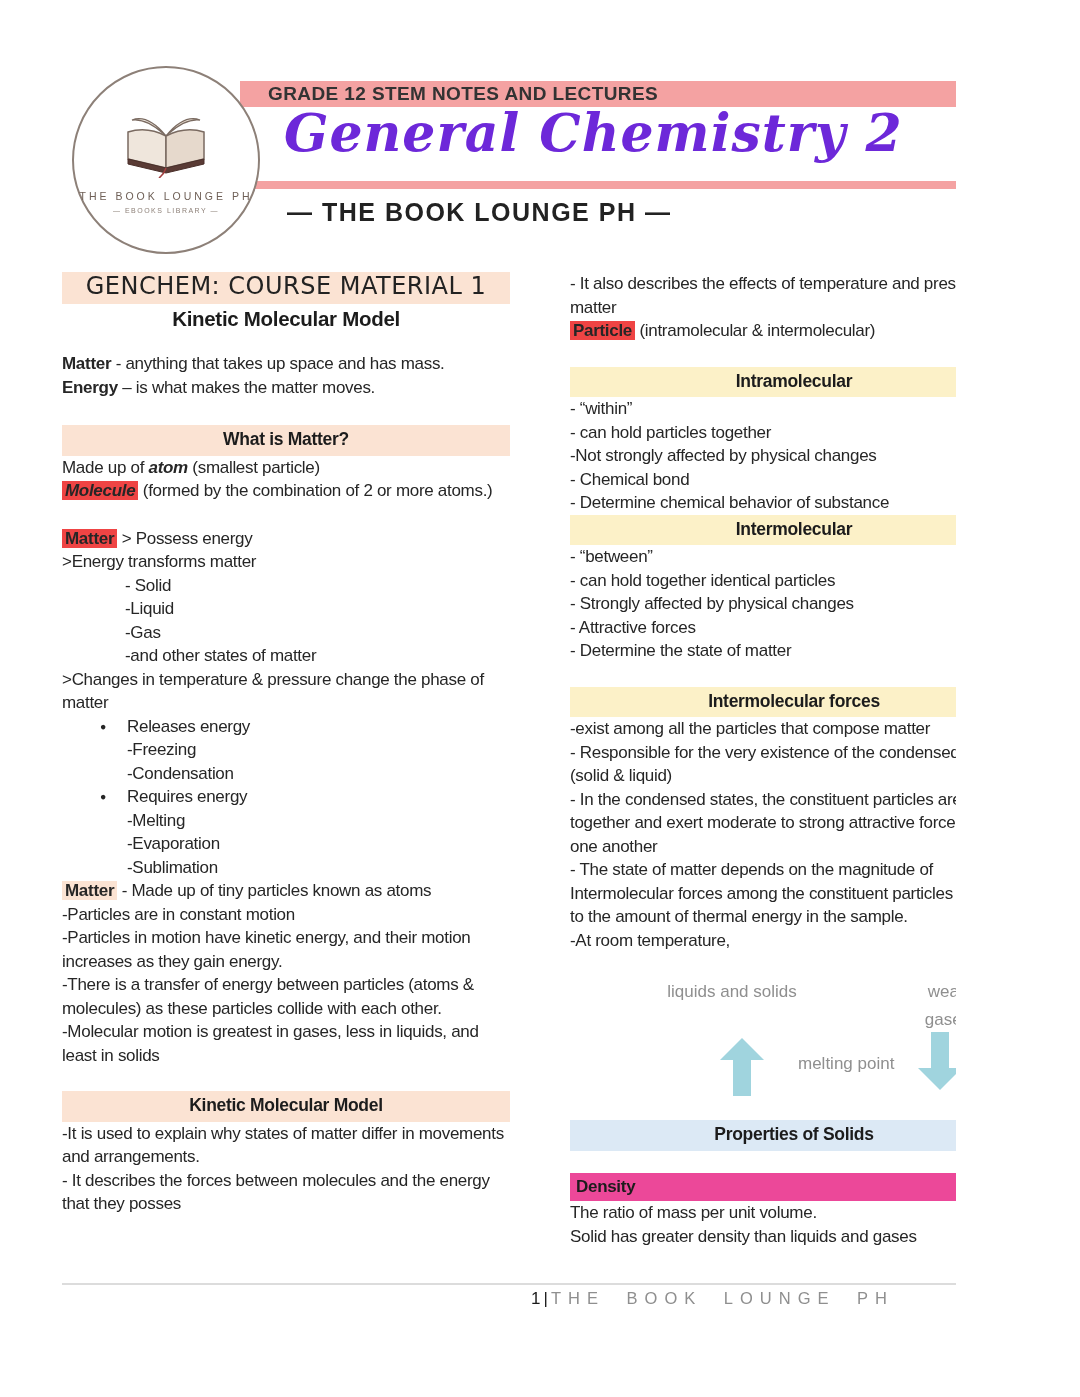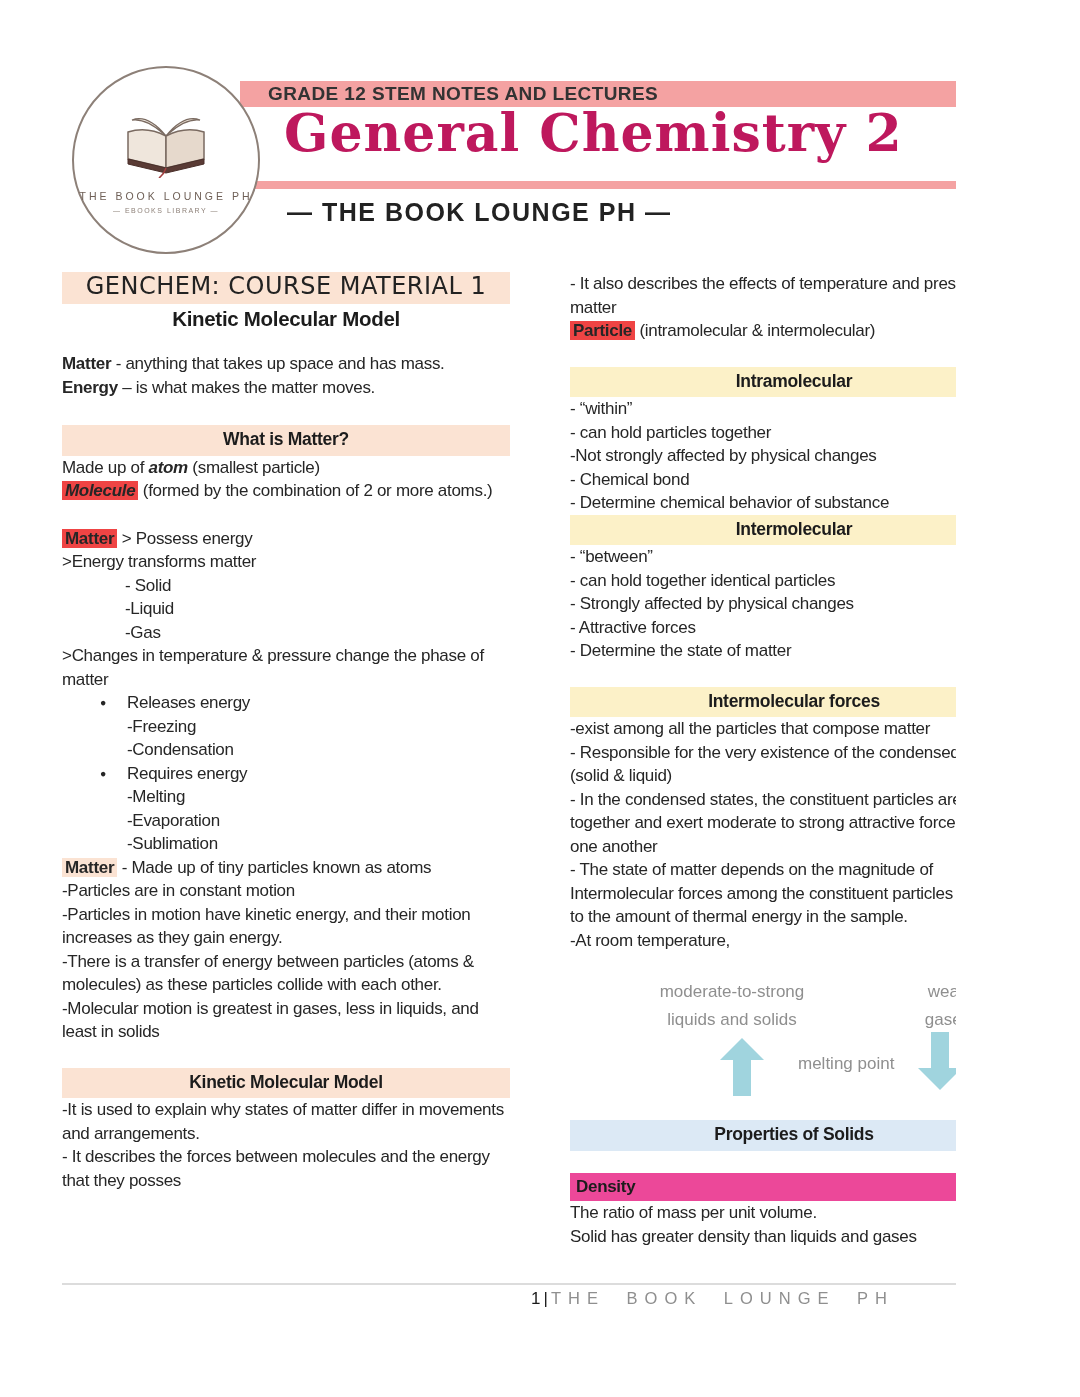--- a/index.html
+++ b/index.html
@@ -12,22 +12,22 @@
   .banner {
     position:absolute; left:240px; top:81px; width:775px; height:26px;
     background:#f4a2a2; z-index:1; display:flex; align-items:center;
   }
   .banner-text {
     padding-left:28px; font-size:19px; font-weight:bold; color:#333333;
     letter-spacing:0.4px; white-space:nowrap;
   }
   .doc-title {
     position:absolute; left:284px; top:102px; z-index:1;
-    font-family:"DejaVu Serif", serif; font-weight:bold;
-    font-size:52px; color:#be185d; letter-spacing:1px; white-space:nowrap;
+    font-family:"DejaVu Serif", serif; font-style:italic; font-weight:bold;
+    font-size:52px; color:#6d28d9; letter-spacing:1px; white-space:nowrap;
   }
   .title-rule {
     position:absolute; left:240px; top:181px; width:775px; height:8px;
     background:#f4a2a2; z-index:1;
   }
   .tagline {
     position:absolute; left:287px; top:198px; z-index:1;
     font-size:25px; font-weight:600; color:#222222; letter-spacing:1.5px; white-space:nowrap;
   }
   .logo {
@@ -124,20 +124,21 @@
 
       <div class="sec-head peach mt26">What is Matter?</div>
       <div><span>Made up of </span><span class="bi">atom</span><span> (smallest particle)</span></div>
       <div><span class="bi hl-y">Molecule</span><span> (formed by the combination of 2 or more atoms.)</span></div>
 
       <div class="mt24"><span class="b hl-y">Matter</span><span> &gt; Possess energy</span></div>
       <div>&gt;Energy transforms matter</div>
       <div class="ind">- Solid</div>
       <div class="ind">-Liquid</div>
       <div class="ind">-Gas</div>
+      <div class="ind">-and other states of matter</div>
       <div>&gt;Changes in temperature &amp; pressure change the phase of matter</div>
 
       <div class="bullet">Releases energy</div>
       <div class="sub">-Freezing</div>
       <div class="sub">-Condensation</div>
       <div class="bullet">Requires energy</div>
       <div class="sub">-Melting</div>
       <div class="sub">-Evaporation</div>
       <div class="sub">-Sublimation</div>
 
@@ -172,21 +173,20 @@
 
       <div class="sec-head yellow mt24">Intermolecular forces</div>
       <div>-exist among all the particles that compose matter</div>
       <div>- Responsible for the very existence of the condensed states (solid &amp; liquid)</div>
       <div>- In the condensed states, the constituent particles are close together and exert moderate to strong attractive forces on one another</div>
       <div>- The state of matter depends on the magnitude of Intermolecular forces among the constituent particles relative to the amount of thermal energy in the sample.</div>
       <div>-At room temperature,</div>
 
       <div class="diagram">
         <div class="dg-left">
-          <div>moderate-to-strong</div>
           <div>liquids and solids</div>
         </div>
         <div class="dg-right">
           <div>weak</div>
           <div>gases</div>
         </div>
         <span class="arrow-up">
           <svg width="44" height="58" viewBox="0 0 44 58">
               <polygon points="22,0 44,22 31,22 31,58 13,58 13,22 0,22" fill="#a0d4de"></polygon>
             </svg>

